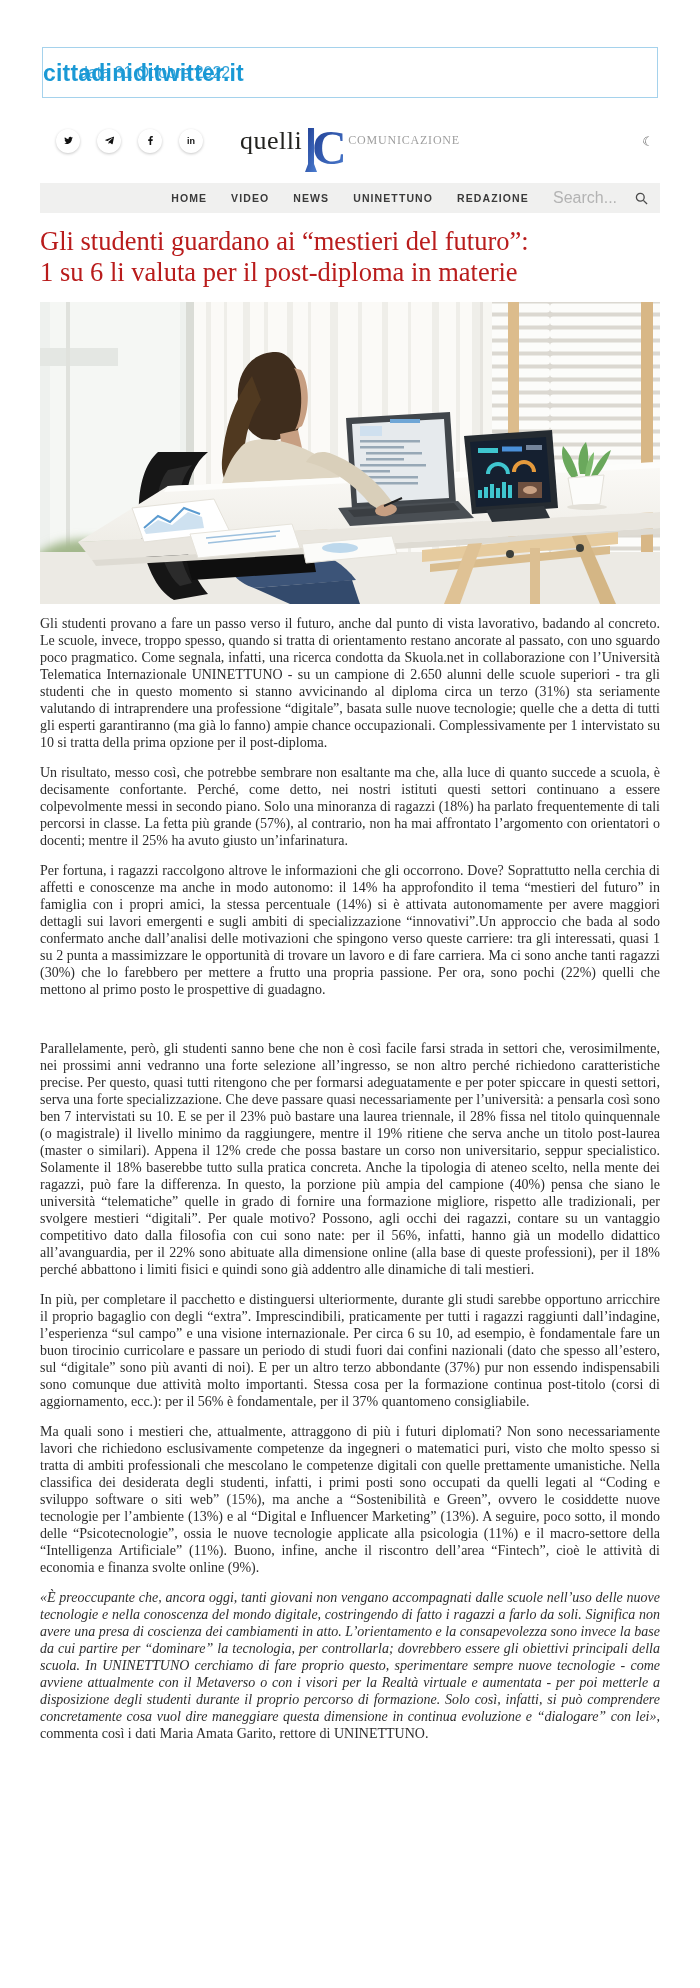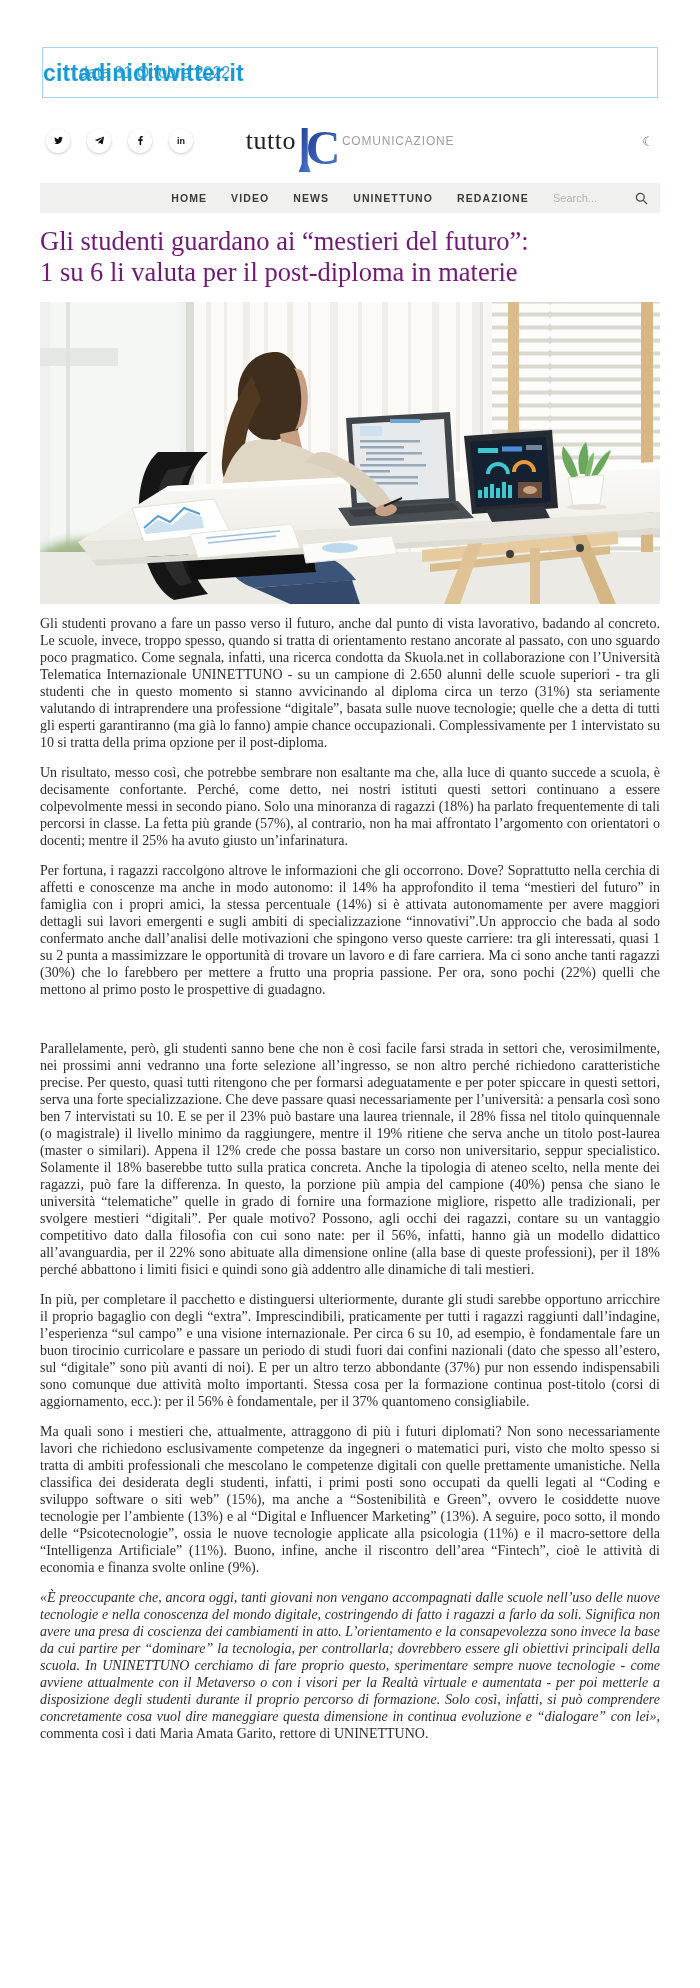--- a/index.html
+++ b/index.html
@@ -5,42 +5,42 @@
   html,body{margin:0;padding:0;background:#fff;}
   body{width:700px;height:1988px;position:relative;overflow:hidden;font-family:"Liberation Serif",serif;}
 
   
   .meta-box{position:absolute;left:42px;right:42px;top:47px;height:49px;border:1px solid #a5d2ec;font-family:"Liberation Sans",sans-serif;}
   .meta-date{position:absolute;left:36px;top:50%;transform:translateY(-50%);color:#38a4da;font-size:16px;}
   .meta-site{position:absolute;left:0;right:0;top:50%;transform:translateY(-50%);text-align:left;color:#1a99d5;font-size:23px;font-weight:bold;letter-spacing:.2px;cursor:pointer;}
 
   
   .site-header{position:absolute;top:98px;left:40px;right:40px;height:85px;}
-  .socials{position:absolute;left:6px;top:50%;transform:translateY(-50%);display:flex;gap:17px;}
+  .socials{position:absolute;left:16px;top:50%;transform:translateY(-50%);display:flex;gap:17px;}
   .soc{width:24px;height:24px;border-radius:50%;background:#fff;box-shadow:0 1px 3px rgba(0,0,0,.22);display:flex;align-items:center;justify-content:center;color:#111;cursor:pointer;}
   .soc svg{width:11px;height:11px;display:block;}
   .soc .in-txt{font-family:"Liberation Sans",sans-serif;font-size:9px;font-weight:bold;color:#111;}
   .logo{position:absolute;left:50%;top:50%;transform:translate(-50%,-50%);display:flex;align-items:center;cursor:pointer;}
   .logo-word{font-family:"Liberation Serif",serif;font-size:26px;color:#22221f;letter-spacing:.5px;}
   .logo-mark{position:relative;top:9px;margin:0 1px 0 2px;}
-  .logo-sub{font-family:Liberation Sans, sans-serif;font-size:12px;color:#9e9e9e;letter-spacing:.8px;margin-left:3px;}
+  .logo-sub{font-family:Liberation Serif, serif;font-size:12px;color:#9e9e9e;letter-spacing:.8px;margin-left:3px;}
   .moon{position:absolute;right:6px;top:50%;transform:translateY(-50%);background:none;border:none;color:#5a5a5a;font-size:13px;padding:0;cursor:pointer;font-family:"DejaVu Sans",sans-serif;}
 
   
   nav{position:absolute;top:183px;left:40px;right:40px;height:30px;background:#f0f0ef;display:flex;align-items:center;font-family:"Liberation Sans",sans-serif;}
   .nav-items{margin:0 auto;display:flex;gap:24px;align-items:flex-end;}
   .nav-items a{font-size:10.5px;font-weight:bold;letter-spacing:1.1px;color:#3a3a3a;text-decoration:none;cursor:pointer;}
   .nav-search{position:absolute;right:12px;display:flex;align-items:center;gap:8px;}
-  .nav-search input{border:none;background:transparent;width:72px;font-size:11px;color:#555;font-family:"Liberation Sans",sans-serif;outline:none;}
+  .nav-search input{border:none;background:transparent;width:72px;font-size:16px;color:#555;font-family:"Liberation Sans",sans-serif;outline:none;}
   .nav-search input::placeholder{color:#b3b3b3;}
   .nav-search svg{display:block;cursor:pointer;}
 
   
   main{position:absolute;top:220px;left:40px;right:40px;}
-  h1{margin:6px 0 0;font-weight:normal;font-size:26.5px;line-height:30.5px;color:#701a75;}
+  h1{margin:6px 0 0;font-weight:normal;font-size:26.5px;line-height:30.5px;color:#b91c1c;}
   h1 span{display:block;}
   .hero{margin:15px 0 0;padding:0;}
   .hero svg{display:block;}
   .body-p{margin:13px 0 0;font-size:14px;line-height:17px;text-align:justify;color:#2d2d2d;}
   .body-p.first{margin-top:11px;}
   .body-p.gap-big{margin-top:42px;}
   .quote em{font-style:italic;}
   .quote .attr{font-style:normal;}
 </style>
 </head>
@@ -67,21 +67,21 @@
       <svg viewBox="0 0 24 24" fill="#111">
           <path d="M13.5 22v-9h3l.5-3.5h-3.5V7.2c0-1 .3-1.7 1.8-1.7H17V2.2C16.7 2.1 15.6 2 14.4 2 11.8 2 10 3.6 10 6.6v2.9H7V13h3v9h3.5z"></path>
         </svg>
     </span>
     <span class="soc">
       <span class="in-txt">in</span>
     </span>
   </div>
 
   <div class="logo">
-    <span class="logo-word">tutto</span>
+    <span class="logo-word">quelli</span>
     <svg class="logo-mark" width="40" height="56" viewBox="0 0 40 56">
       <defs>
         <linearGradient id="lgrad" x1="0" y1="0" x2="1" y2="1">
           <stop offset="0" stop-color="#1d3a8f"></stop>
             <stop offset="1" stop-color="#4d7fd2"></stop>
         </linearGradient>
       </defs>
       <path d="M4 6 h6 v36 l3 8 h-12 l3 -8 Z" fill="url(#lgrad)"></path>
       <text x="8" y="42" font-family="Liberation Serif, serif" font-size="48" font-weight="bold" fill="url(#lgrad)">C</text>
     </svg>

